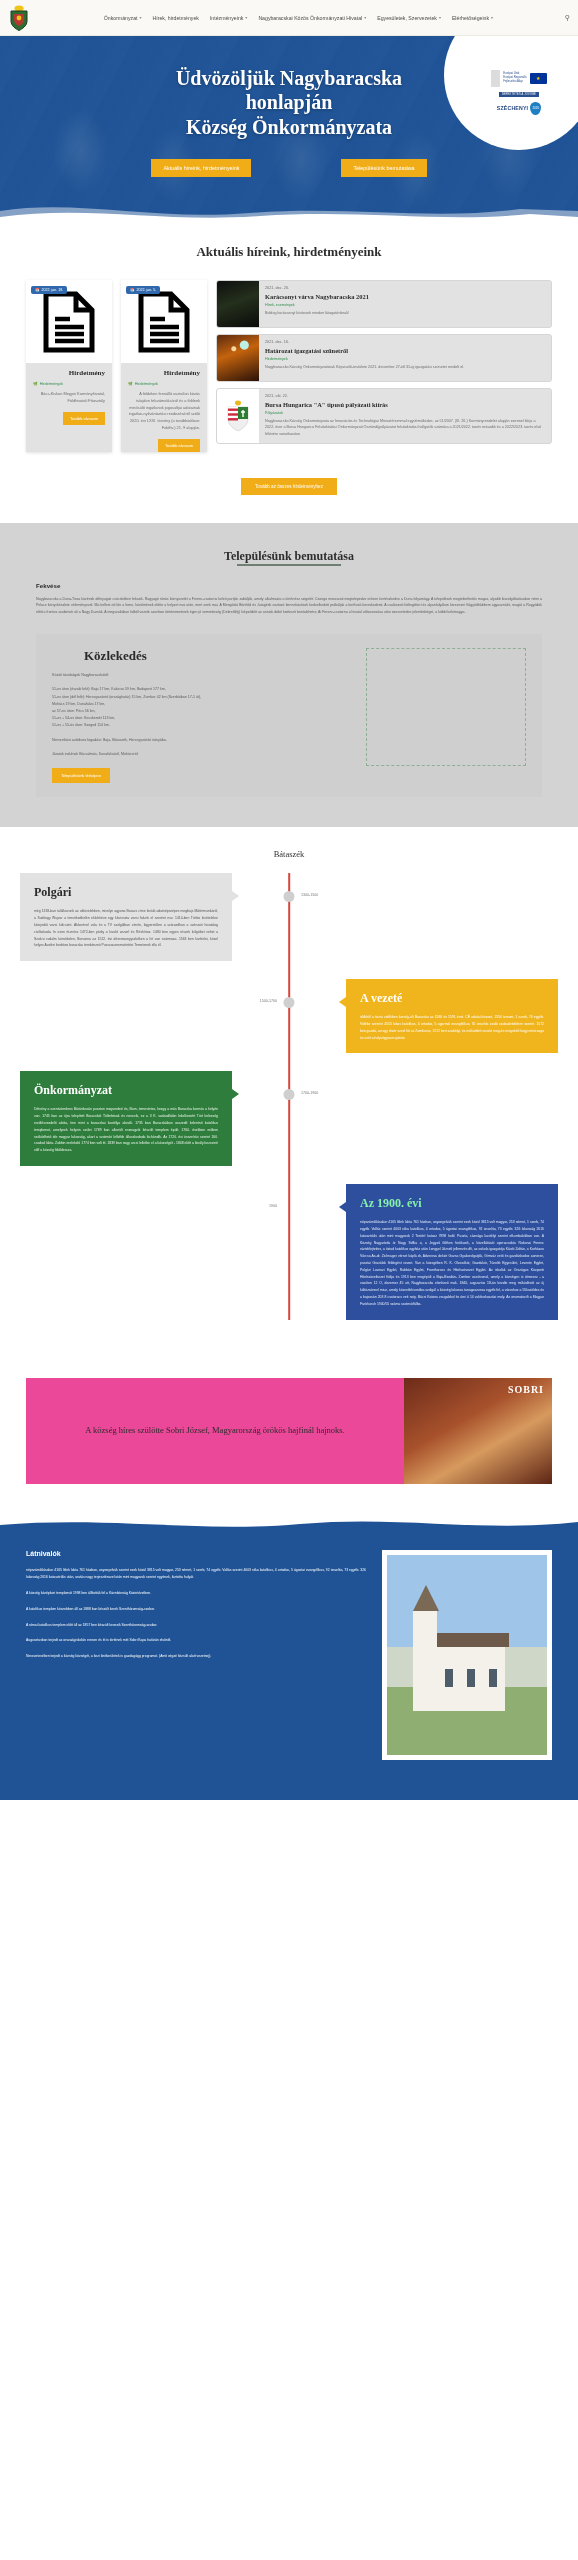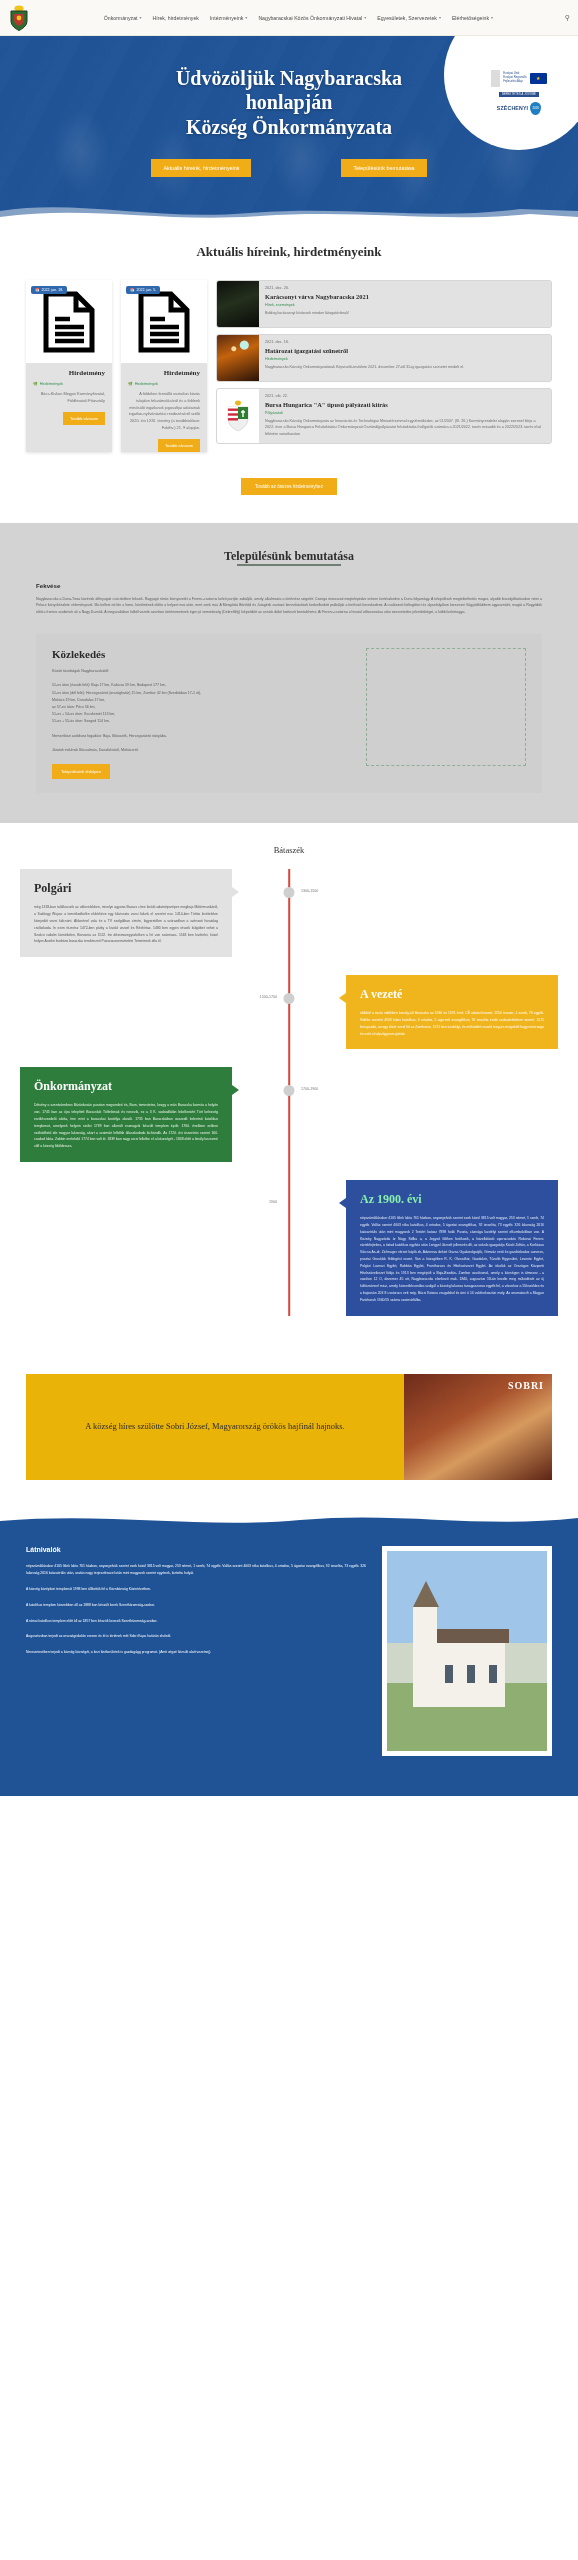--- a/index.html
+++ b/index.html
@@ -146,21 +146,21 @@
 
   
   .grey { background: #d3d3d3; padding: 26px 0 30px; }
   .intro-title { text-align:center; font-family:"Liberation Serif", serif; font-size: 12px; color:#2e2e2e; font-weight:bold;}
   .rule { width: 104px; height: 1.6px; background: #6f7f74; margin: 0 auto 16px; }
   .inner { padding: 0 36px; }
   .sub-h { font-size: 6.2px; font-weight: bold; color: #2b2b2b; margin-bottom: 7px; }
   .body-t { font-size: 3.5px; line-height: 1.95; color: #5c5c5c; text-align: justify; }
   .trans-box { background: #cfcfcf; margin: 18px 36px 0; padding: 14px 16px; display: flex; gap: 14px; }
   .trans-left { flex: 1 1 auto; }
-  .trans-h { font-family:"Liberation Serif",serif; font-size: 11px; font-weight: bold; color:#2b2b2b; margin-bottom: 8px;}
+  .trans-h { font-family:"Liberation Serif",serif; font-size: 13px; font-weight: bold; color:#2b2b2b; margin-bottom: 8px; margin-left: 32px;}
   .trans-t { font-size: 3.6px; line-height: 2.0; color: #5c5c5c; }
   .map-ph { width: 160px; height: 118px; border: 1px dashed #8fae96; flex: 0 0 160px; }
   .btn-trans { background: #f0ad17; color:#fff; font-size:4px; padding: 5px 9px; display:inline-block; margin-top:10px; cursor:pointer;}
 
   
   .tl-sec { background: #fff; padding: 22px 0 30px; }
   .tl-title { text-align:center; font-family:"Liberation Serif",serif; font-size: 8.5px; color:#333; margin-bottom: 14px;}
   .tl { position: relative; padding: 0 20px; }
   .tl-line { position: absolute; left: 50%; top: 0; bottom: 0; width: 1.6px; background: #d8463c; transform: translateX(-50%); }
   .tl-row { display: flex; align-items: flex-start; margin-bottom: 18px; position: relative; }
@@ -182,21 +182,21 @@
     background: #cfcfcf; border-radius: 50%; transform: translateX(-50%); z-index: 2;
   }
   .tl-year { position: absolute; top: 20px; font-size: 3.6px; color: #777; }
   .tl-row.left .tl-year { left: calc(50% + 12px); }
   .tl-row.right .tl-year { right: calc(50% + 12px); }
   .arrow { position:absolute; top: 18px; width:0; height:0; }
   .tl-row.left .arrow { right: -7px; border-top: 5px solid transparent; border-bottom: 5px solid transparent; }
   .tl-row.right .arrow { left: -7px; border-top: 5px solid transparent; border-bottom: 5px solid transparent; }
 
   
-  .sobri { display: flex; margin: 10px 26px 30px; background: #eab308; }
+  .sobri { display: flex; margin: 10px 26px 30px; background: #ec4899; }
   .sobri-txt {
     flex: 1 1 auto; display: flex; align-items: center; justify-content: center;
     font-family:"Liberation Serif",serif; font-size: 8.5px; color: #2b2b2b;
     line-height: 1.45; padding: 22px 18px; text-align: center;
   }
   .sobri-img {
     width: 148px; flex: 0 0 148px; height: 106px;
     background: linear-gradient(150deg,#6d2b1a,#a8522c 40%,#d79a5e 62%,#5d2414);
     position: relative; overflow: hidden;
   }

